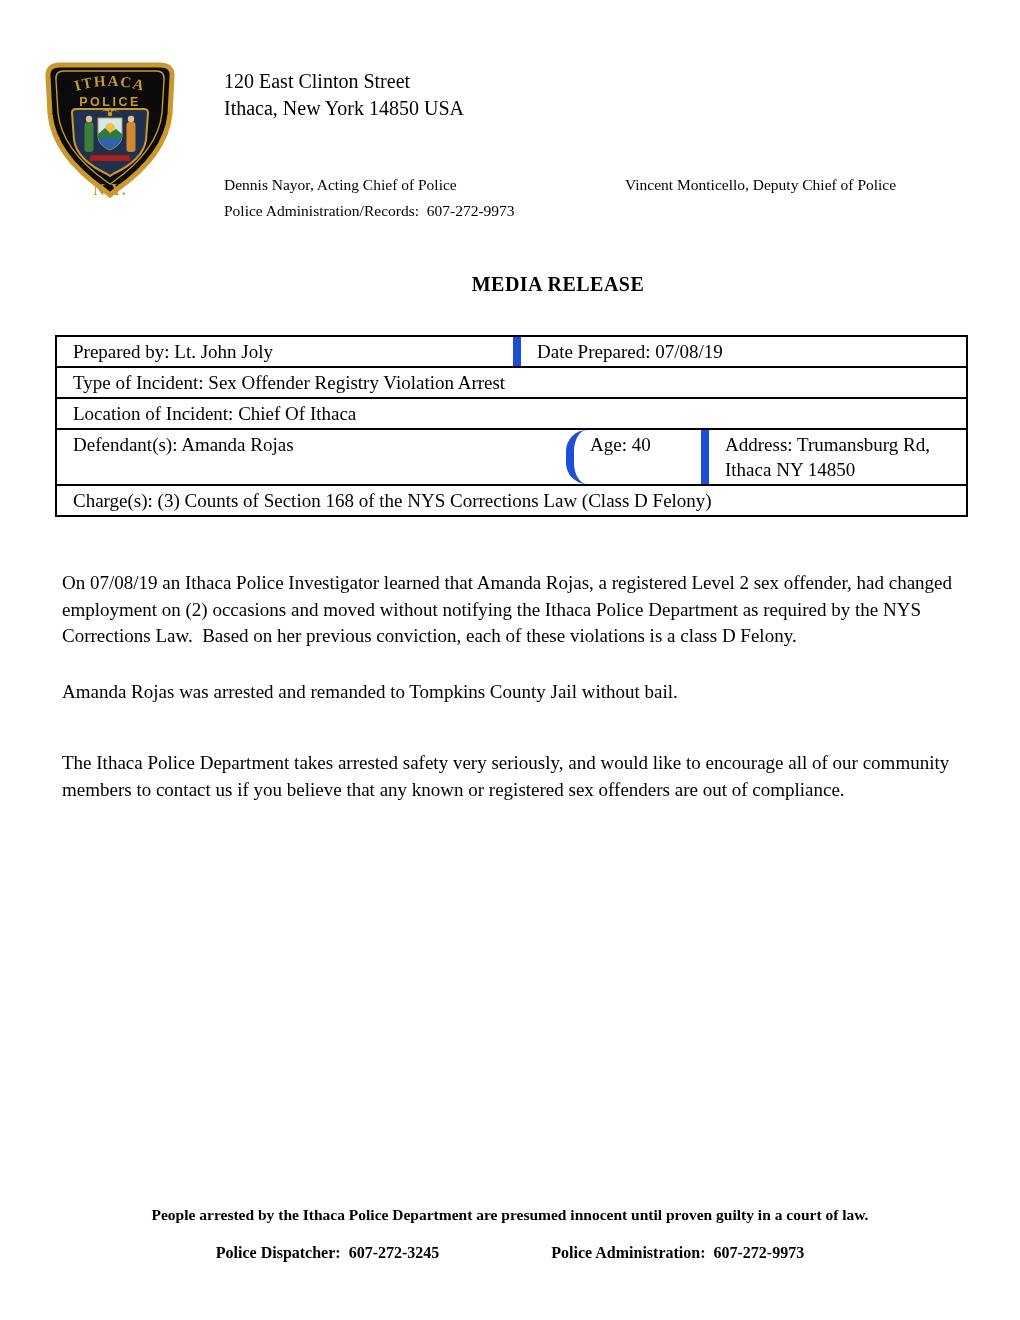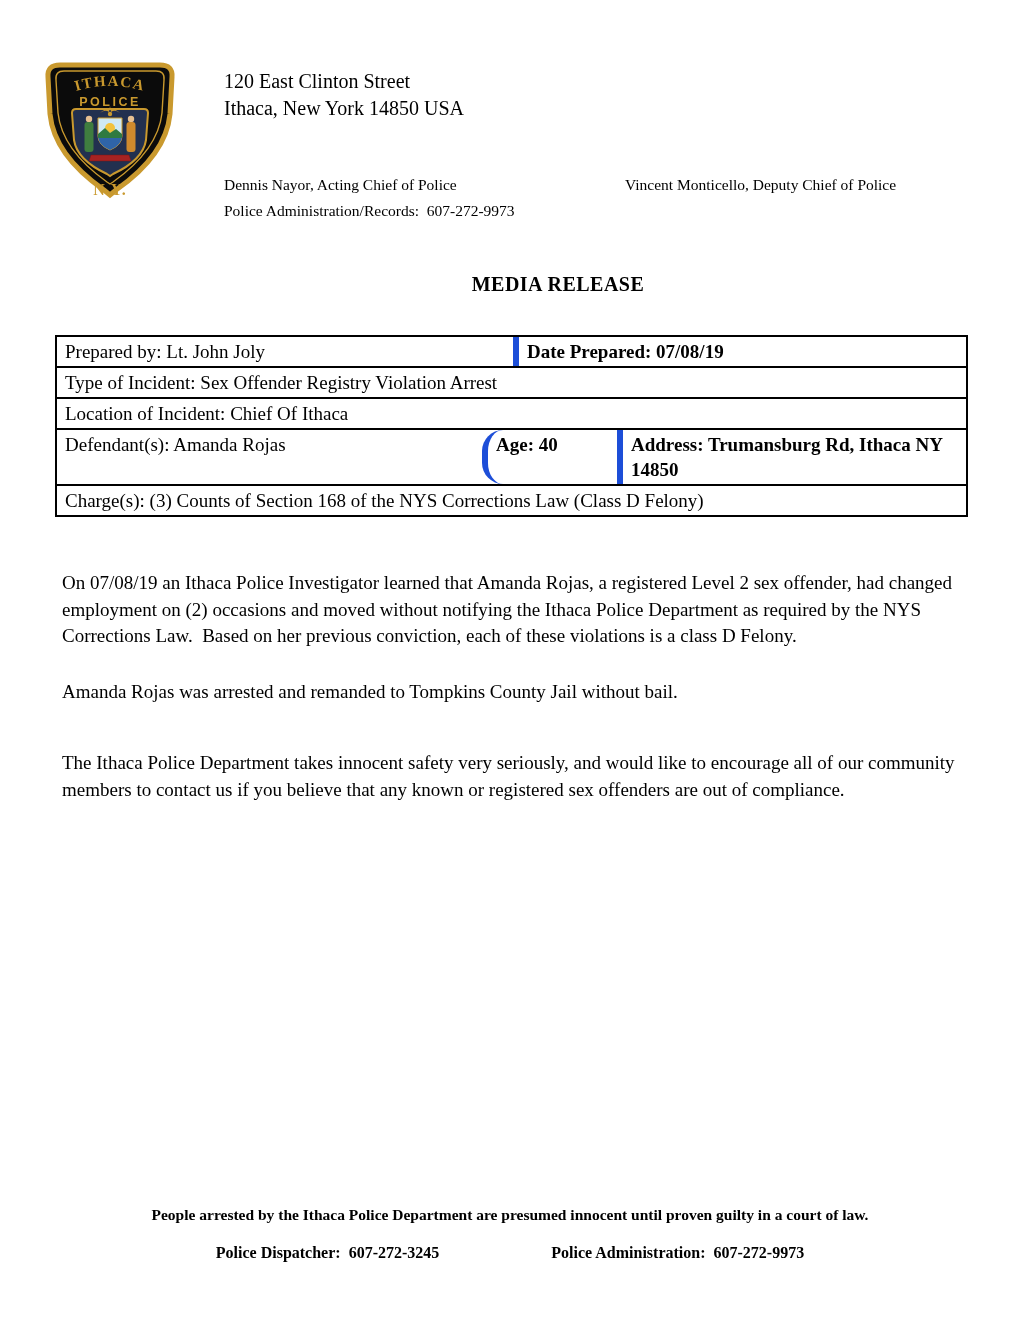--- a/index.html
+++ b/index.html
@@ -42,24 +42,24 @@
   
   .incident-table {
     position: absolute; left: 55px; top: 335px; width: 913px;
     font-size: 19px; box-sizing: border-box;
   }
   .t-row {
     display: flex; border: 2px solid #000; line-height: 25px;
     box-sizing: border-box; background: #fff;
   }
   .t-row + .t-row { margin-top: -2px; }
-  .t-cell { padding: 2px 8px; white-space: pre-wrap; box-sizing: border-box; }
-  .t-cell + .t-cell { border-left: 6px solid #1d4ed8; font-weight: bold; }
+  .t-cell { padding: 2px 16px; white-space: pre-wrap; box-sizing: border-box; }
+  .t-cell + .t-cell { border-left: 8px solid #1d4ed8; }
   .w-prepared { width: 456px; flex: none; }
-  .w-def { width: 425px; flex: none; }
+  .w-def { width: 509px; flex: none; }
   .w-age { width: 135px; flex: none; border-radius: 21px; }
   .grow { flex: 1; }
 
   
   .body-text {
     position: absolute; left: 62px; top: 570px; width: 903px;
     font-size: 19px; line-height: 26.5px;
   }
   .body-text p { margin: 0; white-space: pre-wrap; }
   .body-text p.p2 { margin-top: 29px; }
@@ -158,21 +158,21 @@
       <div class="t-cell grow">Address: Trumansburg Rd, Ithaca NY 14850</div>
     </div>
     <div class="t-row">
       <div class="t-cell grow">Charge(s): (3) Counts of Section 168 of the NYS Corrections Law (Class D Felony)</div>
     </div>
   </div>
 
   <div class="body-text">
     <p class="p1">On 07/08/19 an Ithaca Police Investigator learned that Amanda Rojas, a registered Level 2 sex offender, had changed employment on (2) occasions and moved without notifying the Ithaca Police Department as required by the NYS Corrections Law.  Based on her previous conviction, each of these violations is a class D Felony.</p>
     <p class="p2">Amanda Rojas was arrested and remanded to Tompkins County Jail without bail.</p>
-    <p class="p3">The Ithaca Police Department takes innocent safety very seriously, and would like to encourage all of our community members to contact us if you believe that any known or registered sex offenders are out of compliance.</p>
+    <p class="p3">The Ithaca Police Department takes arrested safety very seriously, and would like to encourage all of our community members to contact us if you believe that any known or registered sex offenders are out of compliance.</p>
   </div>
 
   <div class="disclaimer">People arrested by the Ithaca Police Department are presumed innocent until proven guilty in a court of law.</div>
   <div class="phones">
     <span>Police Dispatcher:  607-272-3245</span>
     <span>Police Administration:  607-272-9973</span>
   </div>
 
 </div>
 

